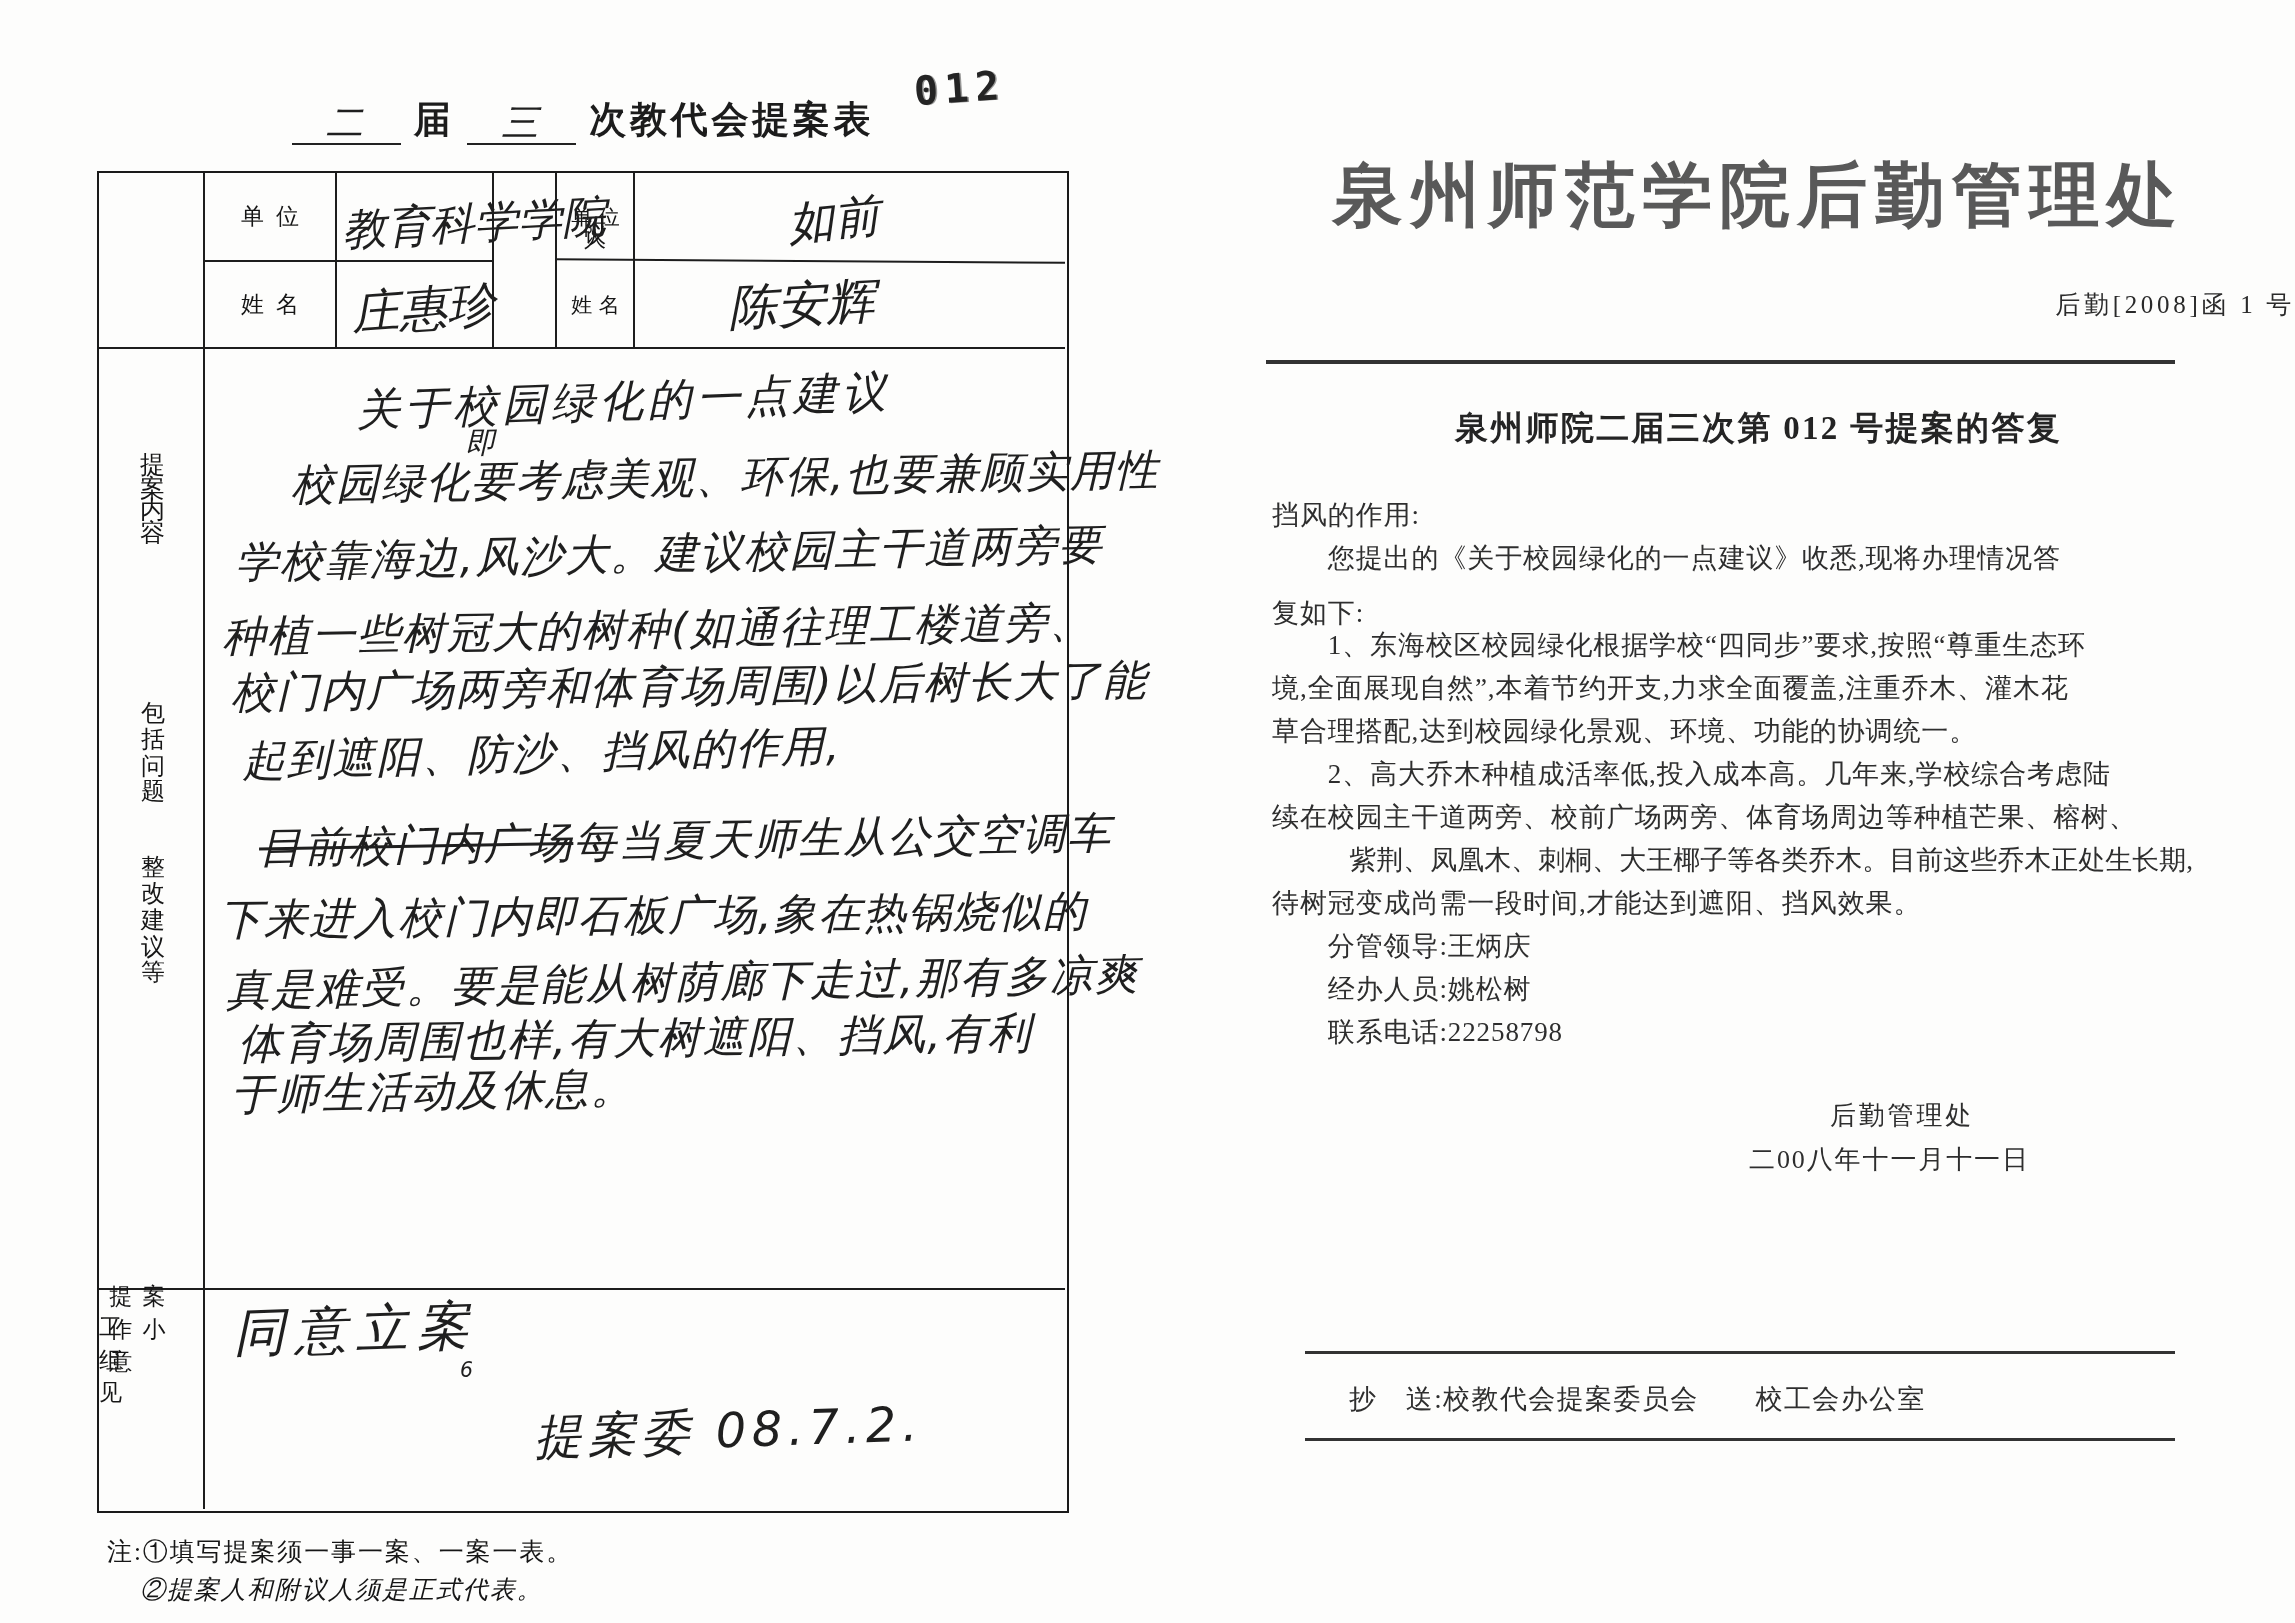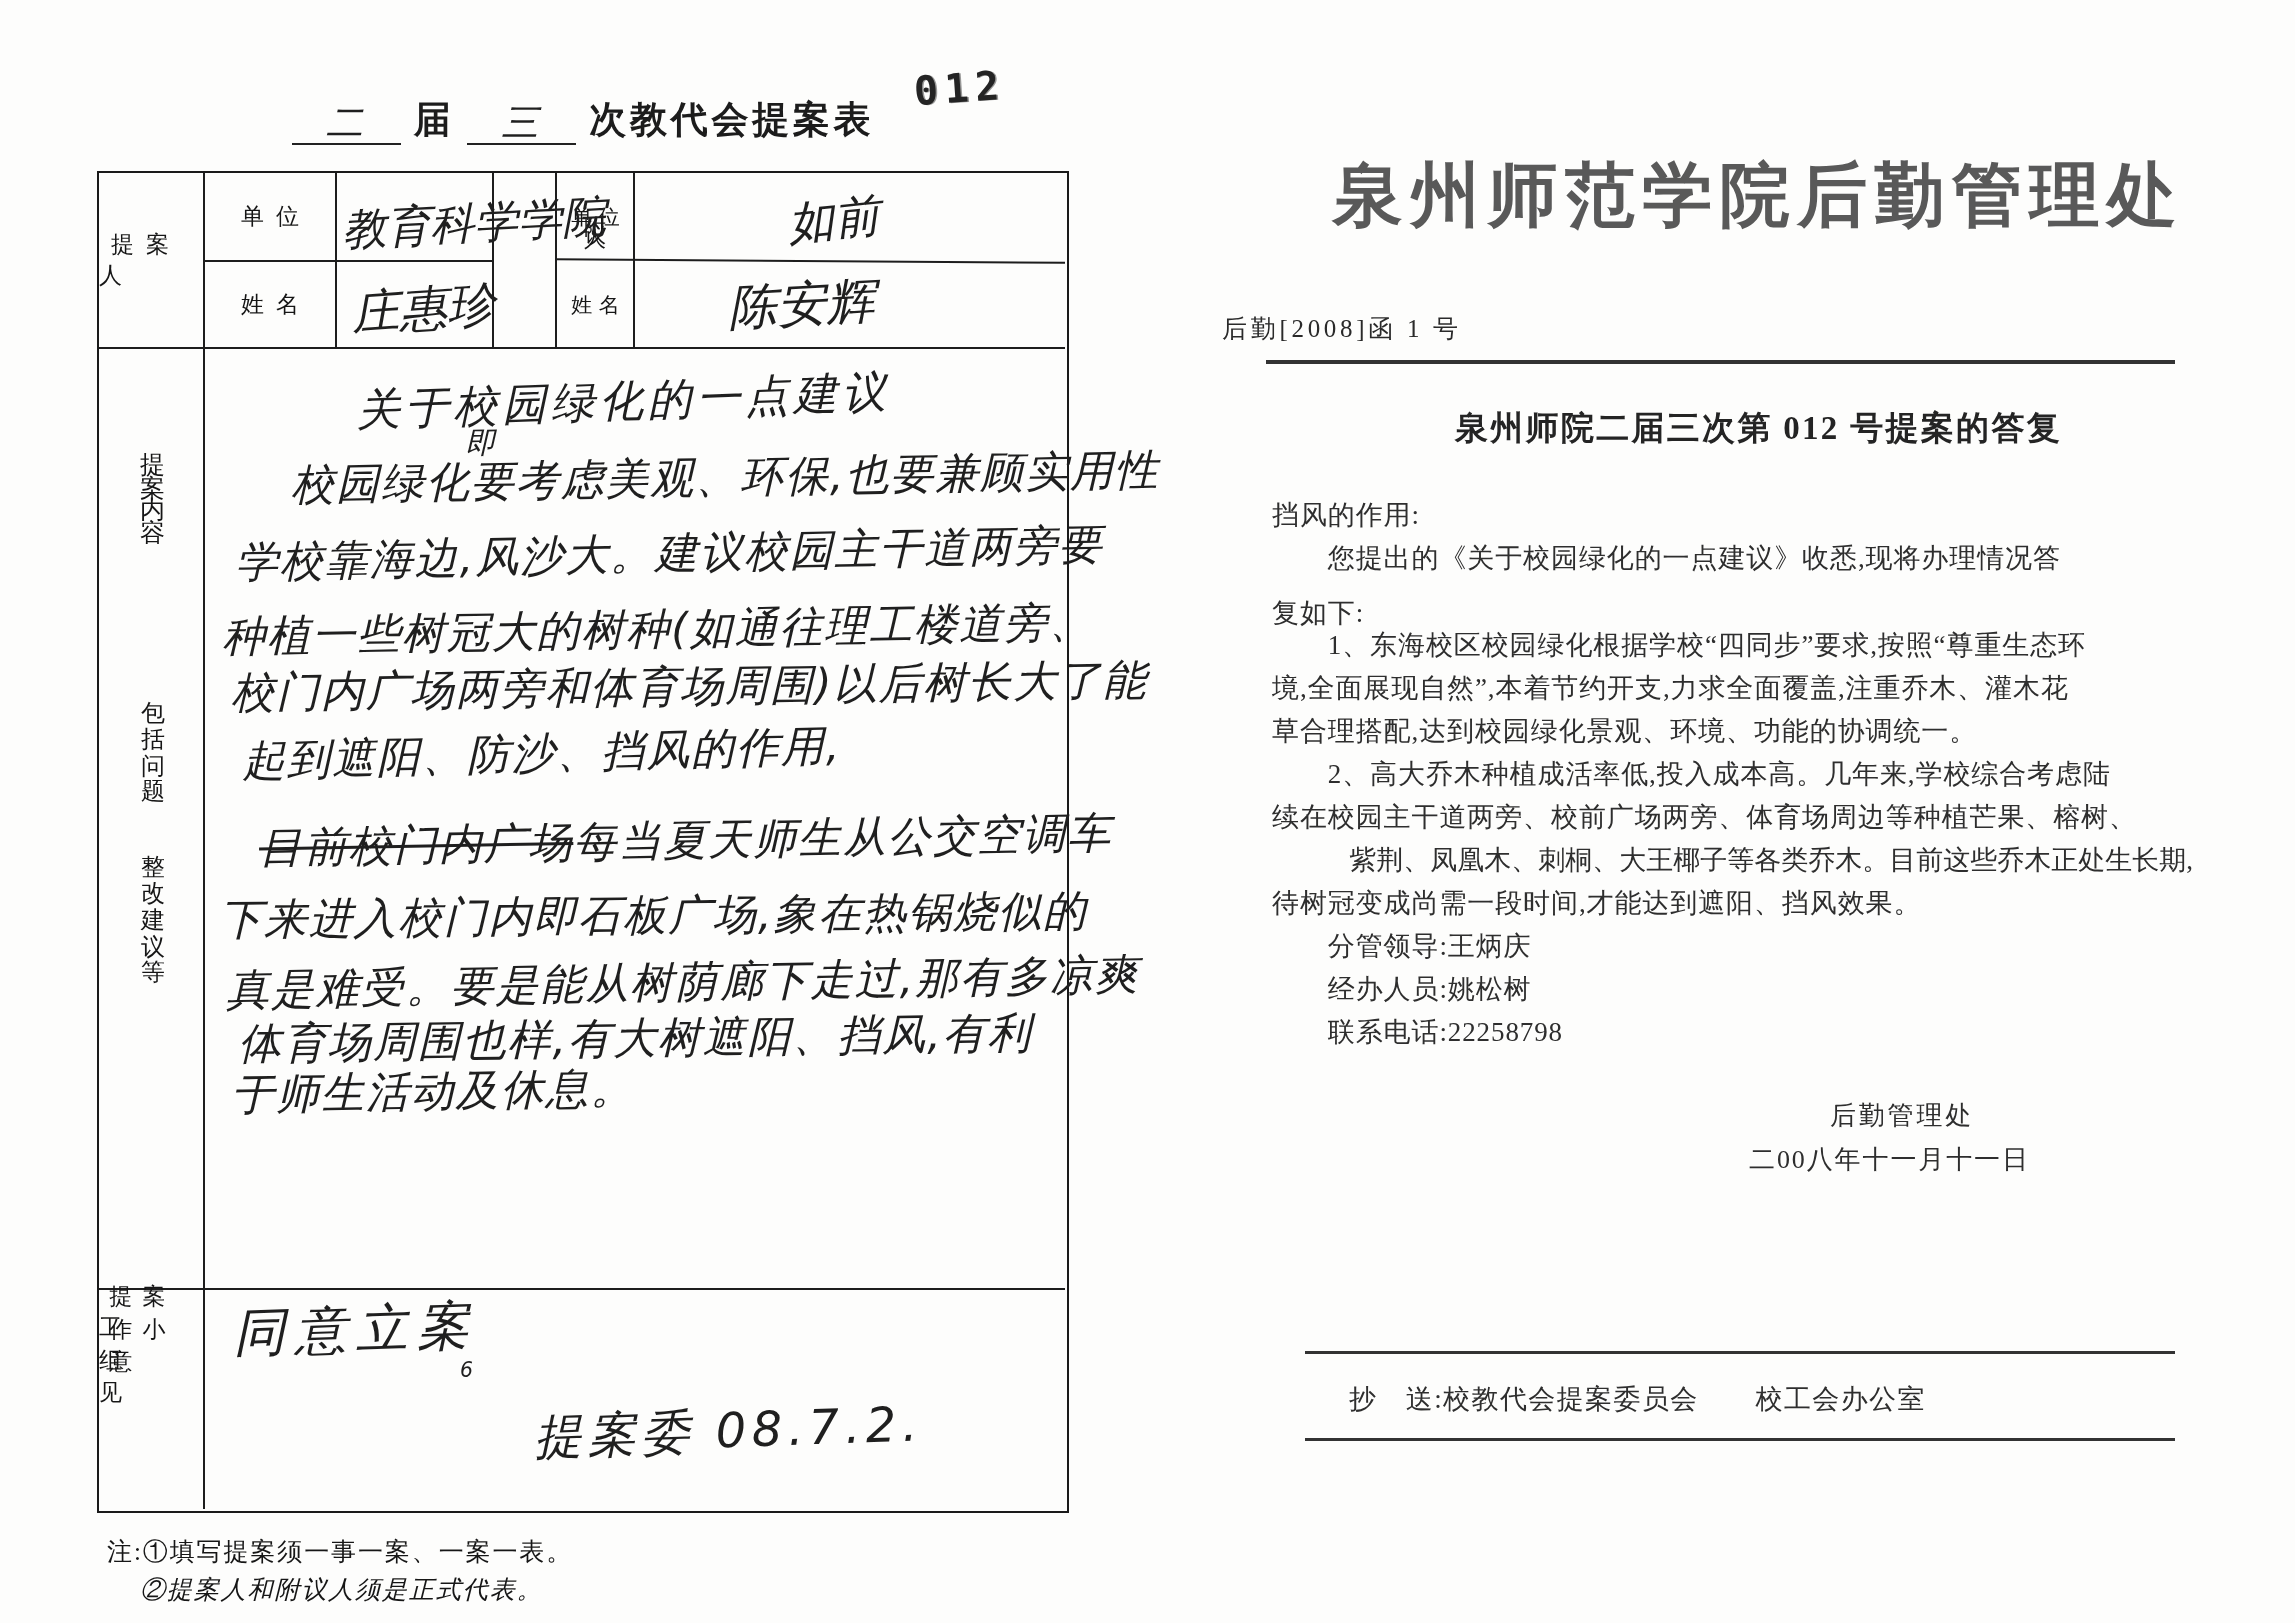--- a/index.html
+++ b/index.html
@@ -28,21 +28,21 @@
   .hw-line{position:absolute;font-size:43px;white-space:nowrap;letter-spacing:1.9px;}
   .hw-title{font-size:44px;letter-spacing:4.6px;}
   .strike{text-decoration:line-through;text-decoration-thickness:3.2px;}
   .insert-wrap{position:relative;}
   .insert-above{position:absolute;top:-33px;left:-4.6px;font-size:30px;}
 
   .notes{font-size:25px;letter-spacing:1.9px;color:#161616;white-space:nowrap;}
 
   
   .rp-header{left:1222px;top:149px;width:1073px;text-align:center;font-size:70px;font-weight:bold;letter-spacing:7.4px;color:var(--header_gray);white-space:nowrap;}
-  .rp-docnum{left:1222px;top:312px;width:1073px;text-align:left;font-size:25px;letter-spacing:3.7px;color:#2a2a2a;}
+  .rp-docnum{left:1222px;top:288px;width:1073px;text-align:right;font-size:25px;letter-spacing:3.7px;color:#2a2a2a;}
   .rule{position:absolute;background:#333;}
   .rp-subject{left:1222px;top:406px;width:1073px;text-align:center;font-size:33px;font-weight:bold;letter-spacing:2.3px;color:#242424;white-space:nowrap;}
   .r-line{position:absolute;left:1272px;width:921px;font-size:27px;letter-spacing:0.9px;color:var(--ink_soft);white-space:pre;}
   .r-signoff{position:absolute;font-size:26px;letter-spacing:2.8px;color:var(--ink_soft);white-space:nowrap;}
   .r-cc{position:absolute;left:1349px;top:1381px;font-size:27px;letter-spacing:1.4px;color:var(--ink_soft);white-space:pre;}
 </style>
 </head>
 <body>
 
 <div>
@@ -62,21 +62,20 @@
       <div class="line" style="left:104px;top:0;width:1.9px;height:1336px;"></div>
       <div class="line" style="left:236px;top:0;width:1.9px;height:174px;"></div>
       <div class="line" style="left:393px;top:0;width:1.9px;height:174px;"></div>
       <div class="line" style="left:456px;top:0;width:1.9px;height:174px;"></div>
       <div class="line" style="left:534px;top:0;width:1.9px;height:174px;"></div>
       <div class="line" style="left:104px;top:87px;width:291px;height:1.9px;"></div>
       <div class="line" style="left:456px;top:87px;width:510px;height:1.9px;transform:rotate(.4deg);"></div>
       <div class="line" style="left:0;top:174px;width:966px;height:1.9px;"></div>
       <div class="line" style="left:0;top:1115px;width:966px;height:2.3px;"></div>
 
-      <div class="cell-label" style="left:0;top:0;width:104px;height:174px;">提案人</div>
       <div class="cell-label" style="left:106px;top:0;width:130px;height:87px;">单位</div>
       <div class="cell-label" style="left:106px;top:89px;width:130px;height:85px;">姓名</div>
       <div class="vlabel" style="left:481px;top:25.4px;font-size:22px;letter-spacing:6.5px;">附议人</div>
       <div class="cell-label" style="left:458px;top:0;width:77px;height:87px;font-size:21px;letter-spacing:6.5px;text-indent:6.5px;">单位</div>
       <div class="cell-label" style="left:458px;top:89px;width:77px;height:85px;font-size:21px;letter-spacing:6.5px;text-indent:6.5px;">姓名</div>
 
       <div class="hw-val hw" style="left:243px;top:21px;transform:rotate(-3deg);">教育科学学院</div>
       <div class="hw-val hw" style="left:252px;top:104px;font-size:48px;transform:rotate(-4deg);">庄惠珍</div>
       <div class="hw-val hw" style="left:689px;top:16px;transform:rotate(-6deg);font-size:46px;">如前</div>
       <div class="hw-val hw" style="left:629px;top:99px;font-size:49px;transform:rotate(-3deg);">陈安辉</div>

